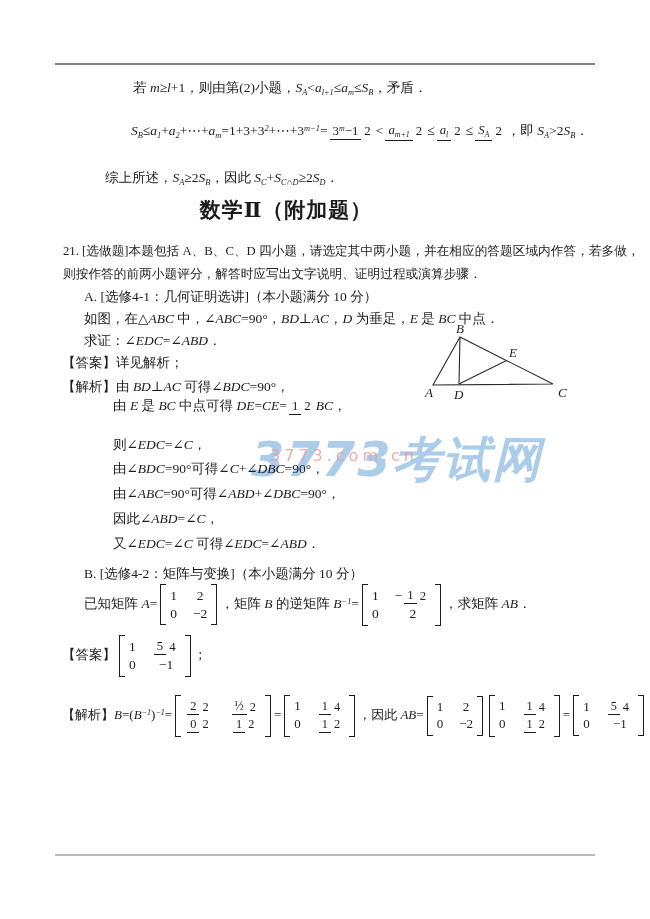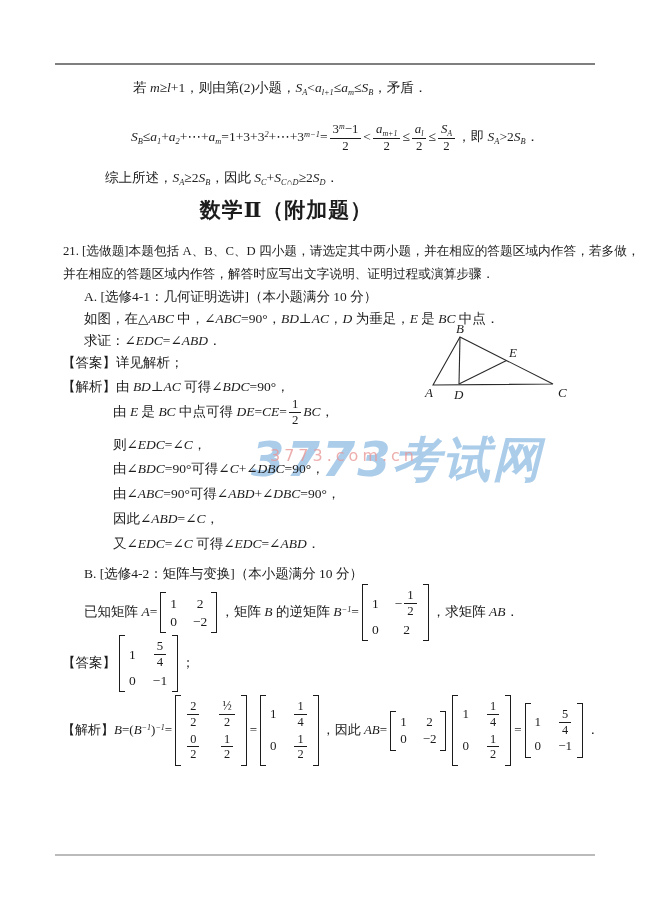--- a/index.html
+++ b/index.html
@@ -5,21 +5,21 @@
   html,body{margin:0;padding:0;background:#ffffff;}
   .page{position:relative;width:650px;height:919px;background:#ffffff;overflow:hidden;
         font-family:"Liberation Serif","DejaVu Serif",serif;color:#1c1c1c;}
   .rule{position:absolute;background:#7f7f7f;}
   .ln{position:absolute;font-size:13.5px;line-height:1.35;white-space:nowrap;}
   .lbl{font-weight:400;}
   .title{position:absolute;left:0;width:572px;text-align:center;font-size:21px;font-weight:bold;letter-spacing:1px;}
   i{font-style:italic;}
   sub{font-size:0.62em;font-style:italic;vertical-align:-0.35em;}
   sup{font-size:0.62em;font-style:italic;vertical-align:0.5em;}
-  .fr{display:inline-flex;flex-direction:column;align-items:center;vertical-align:middle;
+  .fr{display:inline-flex;flex-direction:row;align-items:center;vertical-align:middle;
       margin:0 2px;text-align:center;font-size:0.95em;}
   .fr .nu{border-bottom:1px solid #1c1c1c;padding:0 3px;line-height:1.2;}
   .fr .de{padding:0 3px;line-height:1.2;}
   .mx{display:inline-flex;align-items:stretch;vertical-align:middle;margin:0 3px;}
   .mx .br{width:5px;}
   .mx .bl{border:1.5px solid #1c1c1c;border-right:none;}
   .mx .brr{border:1.5px solid #1c1c1c;border-left:none;}
   .mx .mxg{display:grid;gap:2px 16px;padding:4px 4px;align-items:center;justify-items:center;}
   .mxc{display:inline-flex;align-items:center;line-height:1.15;}
   .wm1{position:absolute;left:251px;top:428px;font-size:48px;font-weight:bold;font-style:italic;
@@ -52,21 +52,21 @@
         <span class="de">2</span>
       </span>≤<span class="fr">
         <span class="nu"><i>S</i><sub>A</sub></span>
         <span class="de">2</span>
       </span>，即 <i>S</i><sub>A</sub>&gt;2<i>S</i><sub>B</sub>．</div>
   <div class="ln" style="left:105px;top:169px;">综上所述，<i>S</i><sub>A</sub>≥2<i>S</i><sub>B</sub>，因此 <i>S</i><sub>C</sub>+<i>S</i><sub>C∩D</sub>≥2<i>S</i><sub>D</sub>．</div>
 
   <div class="title" style="top:196px;">数学Ⅱ（附加题）</div>
 
   <div class="ln" style="left:63px;top:243px;font-size:12.7px;text-align:right;">21. [选做题]本题包括 A、B、C、D 四小题，请选定其中两小题，并在相应的答题区域内作答，若多做，</div>
-  <div class="ln" style="left:63px;top:266px;font-size:12.7px;">并在相应的答题区域内作答，解答时应写出文字说明、证明过程或演算步骤．</div>
+  <div class="ln" style="left:63px;top:266px;font-size:12.7px;">则按作答的前两小题评分，解答时应写出文字说明、证明过程或演算步骤．</div>
 
   <div class="ln" style="left:84px;top:288px;">A. [选修4-1：几何证明选讲]（本小题满分 10 分）</div>
   <div class="ln" style="left:84px;top:310px;">如图，在△<i>ABC</i> 中，∠<i>ABC</i>=90°，<i>BD</i>⊥<i>AC</i>，<i>D</i> 为垂足，<i>E</i> 是 <i>BC</i> 中点．</div>
   <div class="ln" style="left:84px;top:332px;">求证：∠<i>EDC</i>=∠<i>ABD</i>．</div>
   <div class="ln" style="left:62px;top:354px;">
     <span class="lbl">【答案】</span><span>详见解析；</span>
   </div>
   <div class="ln" style="left:62px;top:378px;">
     <span class="lbl">【解析】</span><span>由 <i>BD</i>⊥<i>AC</i> 可得∠<i>BDC</i>=90°，</span>
   </div>

